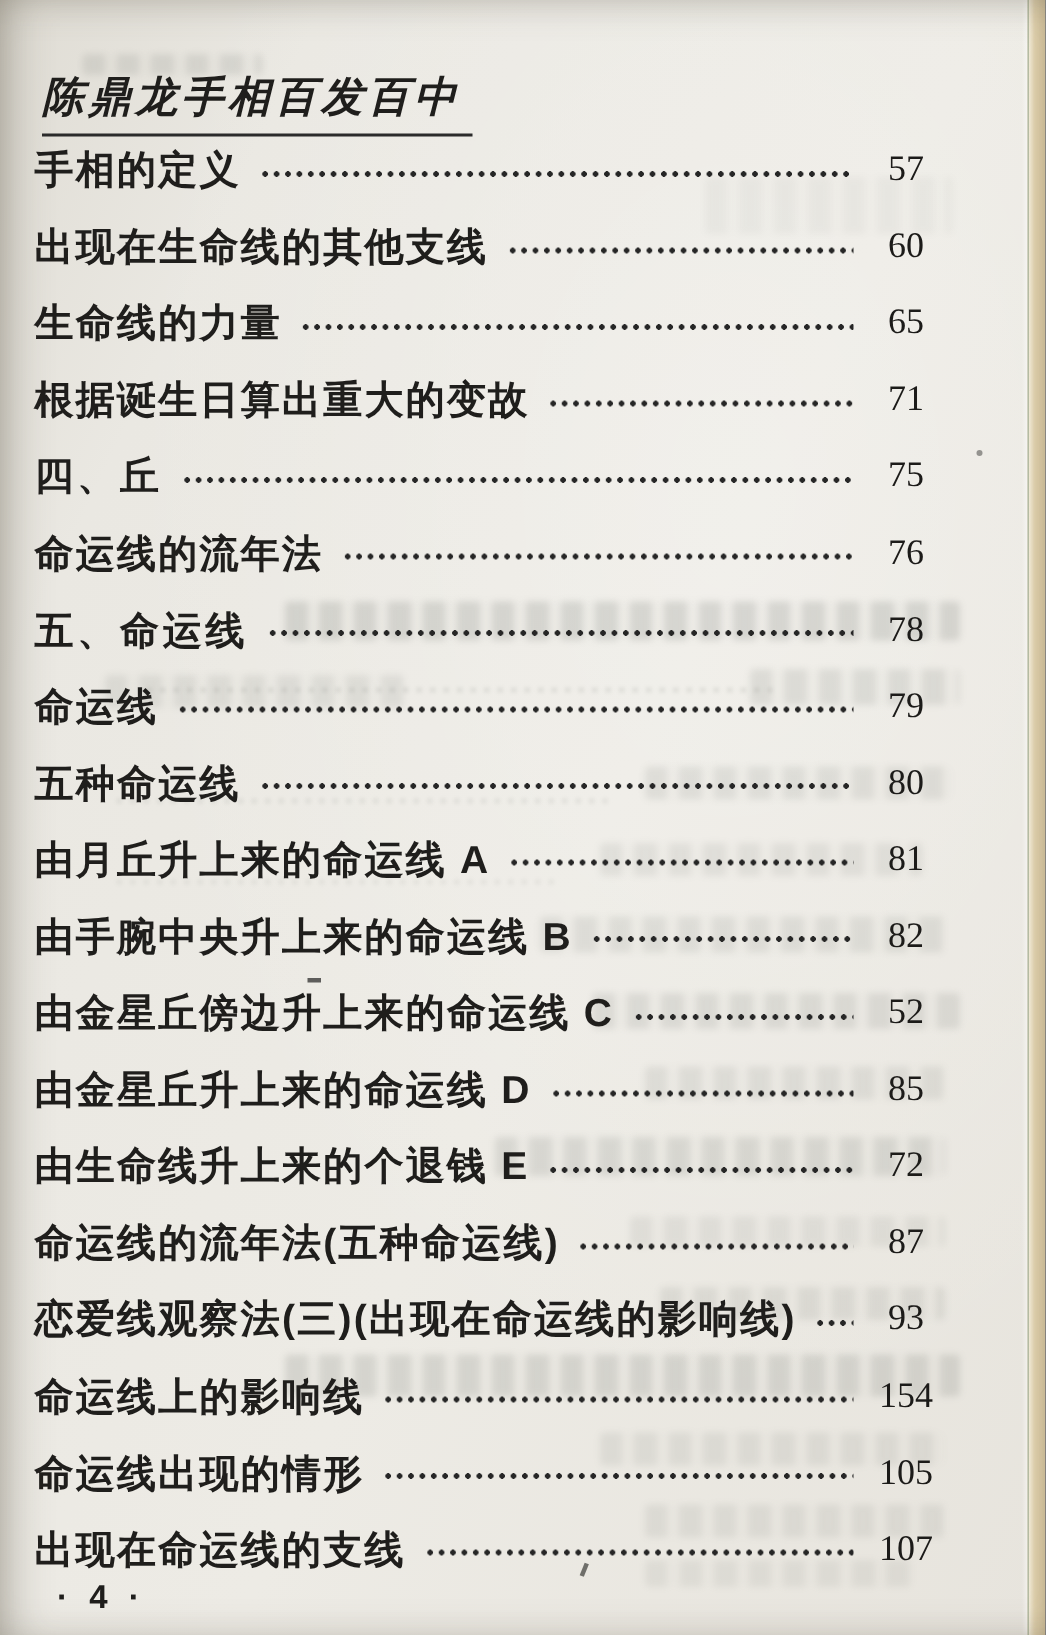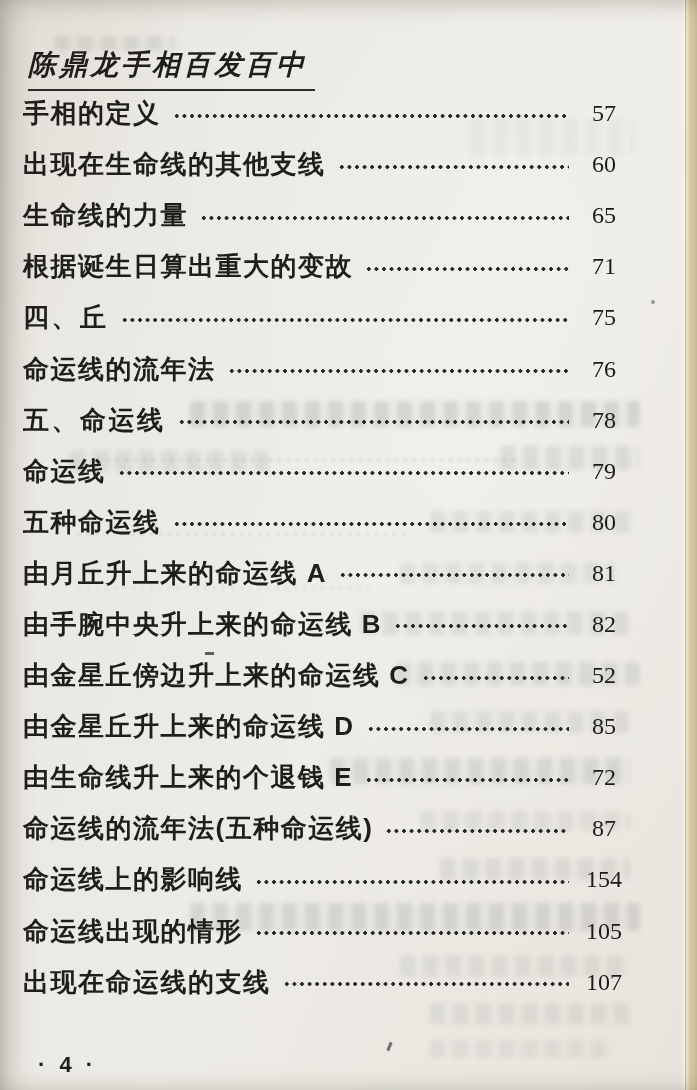--- a/index.html
+++ b/index.html
@@ -174,20 +174,25 @@
       <span class="label">由生命线升上来的个退钱 E</span>
       <span class="leader"></span>
       <span class="pagenum">72</span>
     </div>
       <div class="toc-row">
       <span class="label">命运线的流年法(五种命运线)</span>
       <span class="leader"></span>
       <span class="pagenum">87</span>
     </div>
       <div class="toc-row">
+      <span class="label">恋爱线观察法(三)(出现在命运线的影响线)</span>
+      <span class="leader"></span>
+      <span class="pagenum">93</span>
+    </div>
+      <div class="toc-row">
       <span class="label">命运线上的影响线</span>
       <span class="leader"></span>
       <span class="pagenum">154</span>
     </div>
       <div class="toc-row">
       <span class="label">命运线出现的情形</span>
       <span class="leader"></span>
       <span class="pagenum">105</span>
     </div>
       <div class="toc-row">

